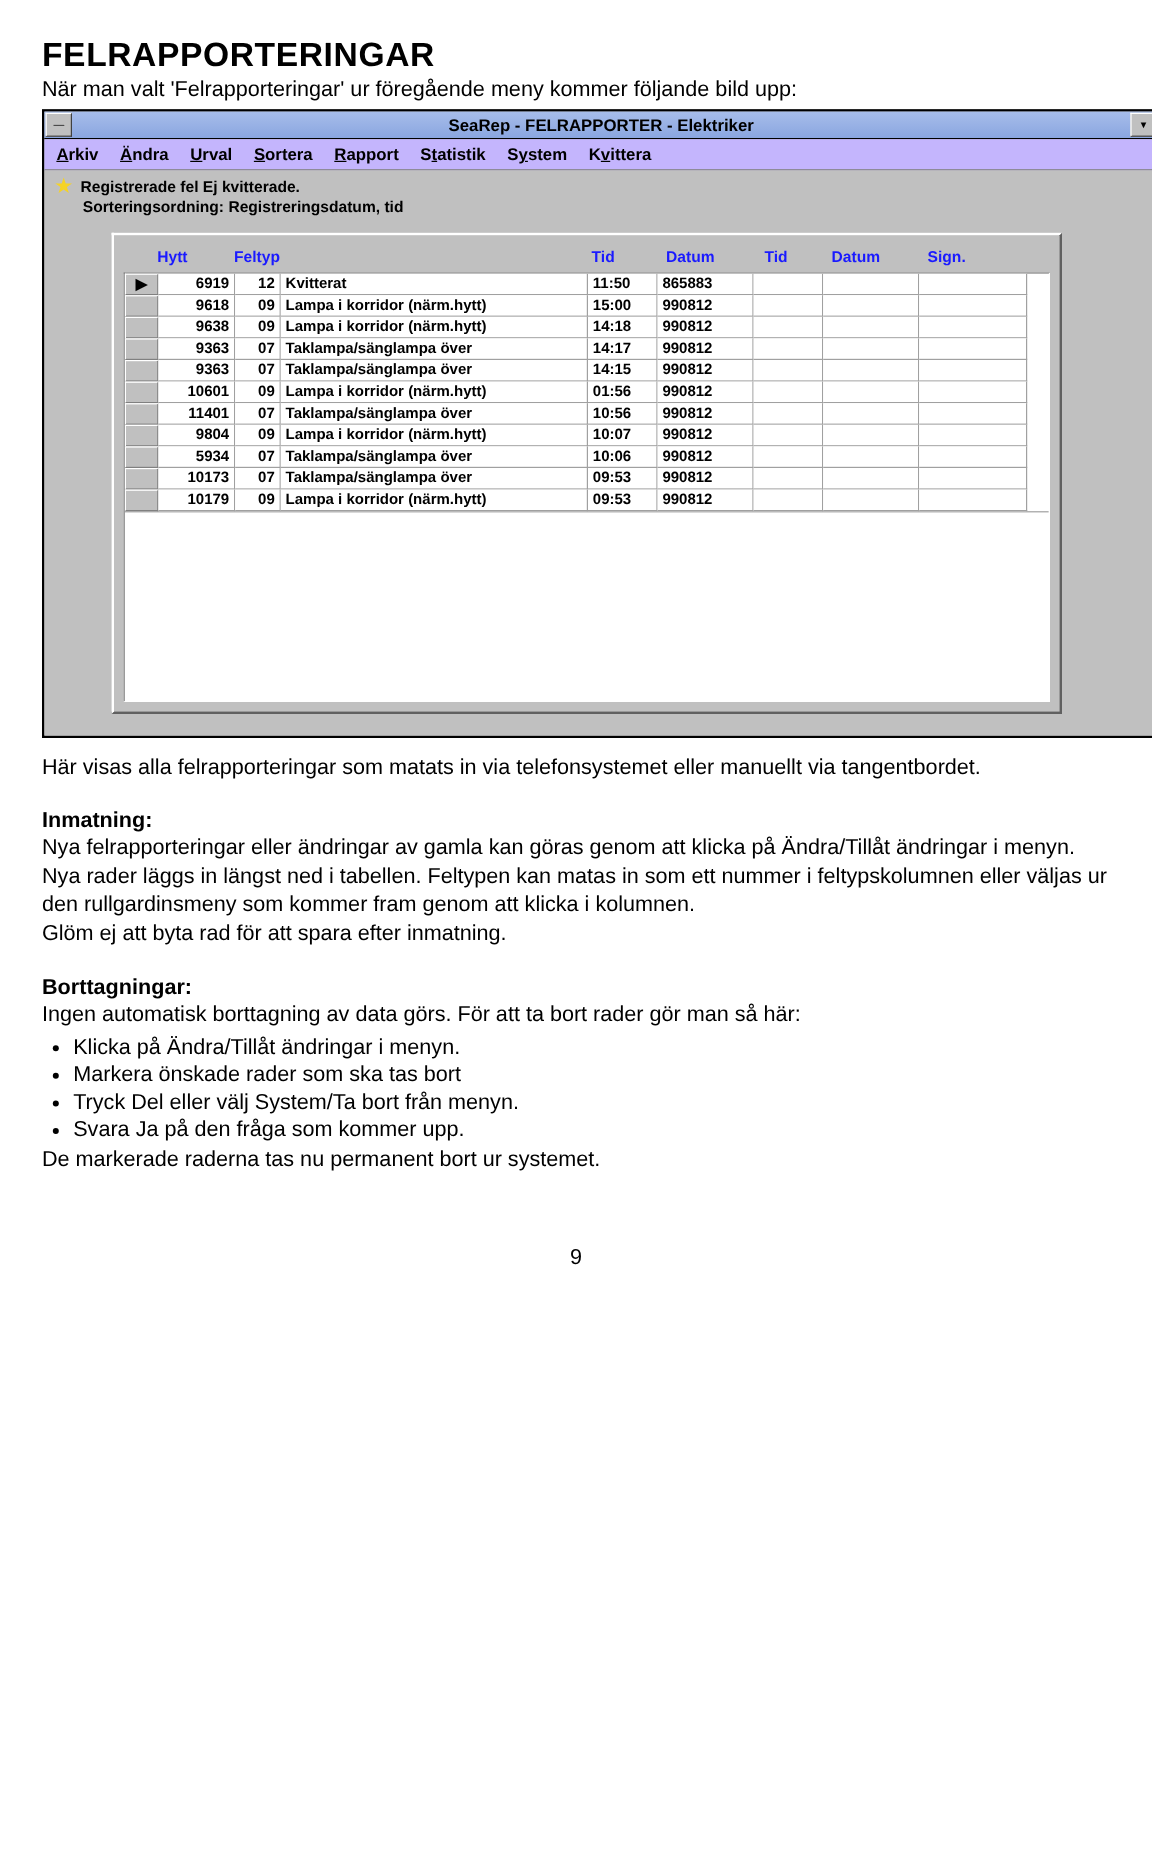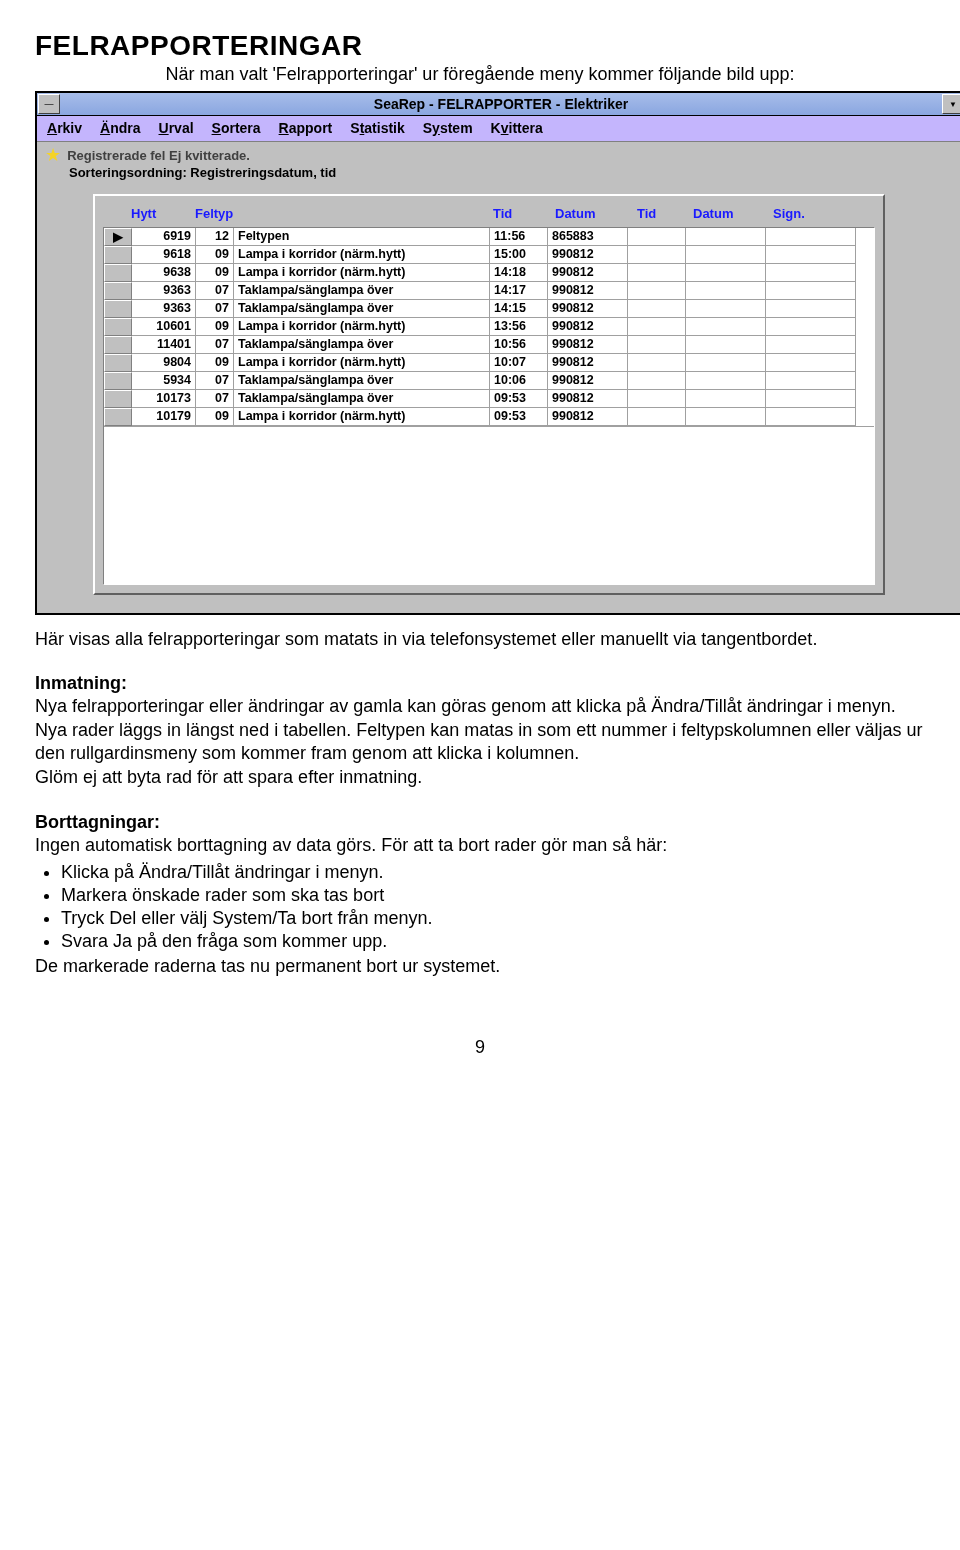--- a/index.html
+++ b/index.html
@@ -5,21 +5,21 @@
   body {
     font-family: Arial, Helvetica, sans-serif;
     background: #fff;
     margin: 0;
     padding: 30px 35px;
     width: 960px;
     box-sizing: border-box;
     color: #000;
   }
   h1 { font-size: 28px; font-weight: bold; margin: 0 0 2px 0; letter-spacing: 0.5px; }
-  .lead { font-size: 18px; margin: 0 0 6px 0; text-align: center; }
+  .lead { font-size: 18px; margin: 0 0 6px 0; }
   .after-shot { font-size: 18px; margin: 14px 0 22px 0; }
   .section-title { font-weight: bold; font-size: 18px; margin: 0; }
   .para { font-size: 18px; margin: 0 0 22px 0; line-height: 1.3;}
   ul.bullets { margin: 0 0 4px 0; padding-left: 26px; font-size: 18px; }
   ul.bullets li { margin: 2px 0; }
   .closing { font-size:18px; margin: 0 0 30px 0; }
   .page-num { text-align: center; font-size: 18px; margin-top: 60px; }
 
   
   .win {
@@ -64,21 +64,21 @@
     font-size: 14px; font-weight:bold;
   }
   .menubar span u { text-decoration: underline; }
 
   .content { background:#c0c0c0; padding: 0 0 8px 0; }
   .statusline {
     display:flex; align-items:flex-start; gap:6px;
     padding: 6px 8px 0 8px;
   }
   .star { color:#f5d326; font-size:18px; line-height:14px; }
-  .regfel { color:#404040; font-weight:bold; font-size:13px; }
+  .regfel { color:#000000; font-weight:bold; font-size:13px; }
   .sortline { font-weight:bold; font-size:13px; padding: 2px 8px 10px 32px; }
 
   .gridwrap {
     margin: 4px 10px 10px 56px;
     padding: 10px 8px 8px 8px;
     border-top: 2px solid #fff;
     border-left: 2px solid #fff;
     border-right: 2px solid #606060;
     border-bottom: 2px solid #606060;
     background:#c0c0c0;
@@ -167,22 +167,22 @@
         <div class="c-datum">Datum</div>
         <div class="c-ktid">Tid</div>
         <div class="c-kdatum">Datum</div>
         <div class="c-sign">Sign.</div>
       </div>
       <div class="grid" id="grid">
           <div class="row">
             <div class="cell sel">▶</div>
             <div class="cell hytt">6919</div>
             <div class="cell ft">12</div>
-            <div class="cell desc">Feltypen</div>
-            <div class="cell tid">11:56</div>
+            <div class="cell desc">Kvitterat</div>
+            <div class="cell tid">11:50</div>
             <div class="cell datum">865883</div>
             <div class="cell ktid"></div>
             <div class="cell kdatum"></div>
             <div class="cell sign"></div>
           </div>
           <div class="row">
             <div class="cell sel"></div>
             <div class="cell hytt">9618</div>
             <div class="cell ft">09</div>
             <div class="cell desc">Lampa i korridor (närm.hytt)</div>
@@ -223,21 +223,21 @@
             <div class="cell datum">990812</div>
             <div class="cell ktid"></div>
             <div class="cell kdatum"></div>
             <div class="cell sign"></div>
           </div>
           <div class="row">
             <div class="cell sel"></div>
             <div class="cell hytt">10601</div>
             <div class="cell ft">09</div>
             <div class="cell desc">Lampa i korridor (närm.hytt)</div>
-            <div class="cell tid">13:56</div>
+            <div class="cell tid">01:56</div>
             <div class="cell datum">990812</div>
             <div class="cell ktid"></div>
             <div class="cell kdatum"></div>
             <div class="cell sign"></div>
           </div>
           <div class="row">
             <div class="cell sel"></div>
             <div class="cell hytt">11401</div>
             <div class="cell ft">07</div>
             <div class="cell desc">Taklampa/sänglampa över</div>

